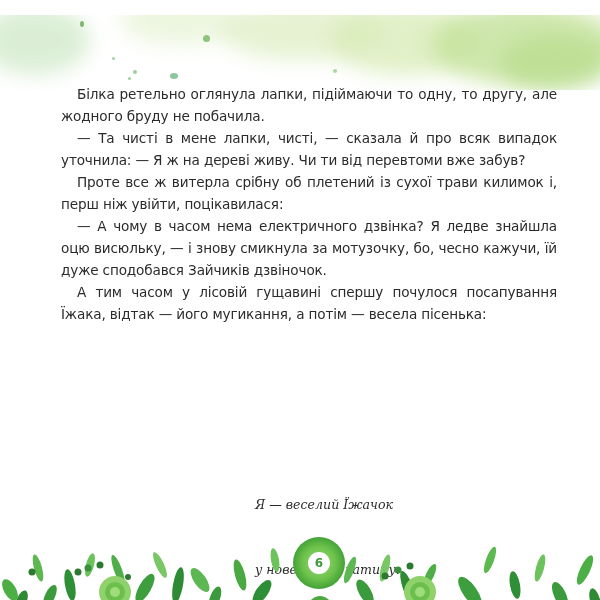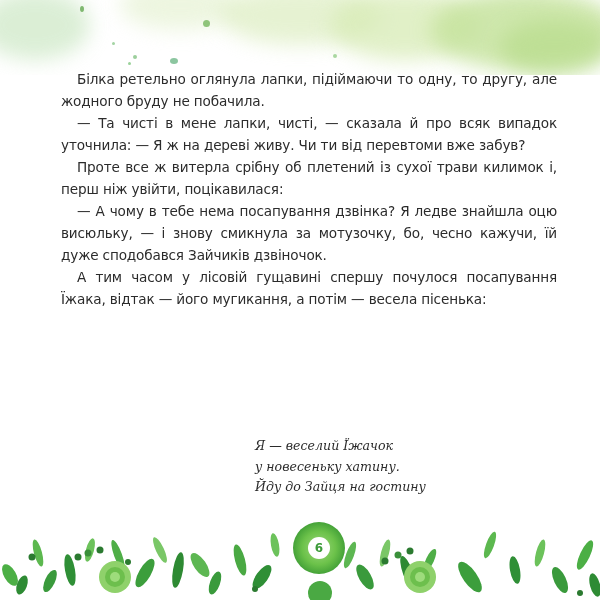--- a/index.html
+++ b/index.html
@@ -1,30 +1,30 @@
 <!DOCTYPE html>
 <html><head>
 <meta charset="utf-8">
 <style>
   html, body { margin:0; padding:0; }
   body { width:600px; height:600px; overflow:hidden; background:#ffffff; position:relative; font-family:"DejaVu Sans", sans-serif; }
-  .page { position:absolute; left:0; top:0; width:600px; height:548px; background:#fff; }
+  .page { position:absolute; left:0; top:15px; width:600px; height:548px; background:#fff; }
 
   
   .wash { position:absolute; left:0; top:0; width:600px; height:75px; overflow:hidden; }
   .blob { position:absolute; border-radius:50%; filter:blur(10px); }
   .spot { position:absolute; border-radius:50%; }
 
   
   .text { position:absolute; left:61px; top:68px; width:496px; color:#2b2b2b; font-size:13.6px; line-height:22px; letter-spacing:-0.15px; }
   .text p { margin:0; text-align:justify; text-align-last:left; hyphens:manual; }
   .text p.ind { text-indent:16px; }
 
   .poem { position:absolute; left:255px; top:436px; color:#2b2b2b; font-family:"DejaVu Serif", serif; font-style:italic; font-size:12.6px; line-height:20.5px; }
-  .poem div { white-space:nowrap; }
+  .poem div { white-space:nowrap;margin-top:44px; }
 
   
   .foliage { position:absolute; left:0; top:515px; width:600px; height:85px; }
 
   .pagenum-wrap { position:absolute; left:293px; top:522px; width:52px; height:52px; }
   .pagenum-flower { position:absolute; left:0; top:0; width:52px; height:52px; border-radius:50%;
     background:radial-gradient(circle at 50% 50%, #9fd77e 0%, #6cc24a 45%, #3e9d35 75%, #2f8a2c 100%); }
   .pagenum-disk { position:absolute; left:15px; top:15px; width:22px; height:22px; border-radius:50%; background:#fff; }
   .pagenum { position:absolute; left:15px; top:15px; width:22px; height:22px; line-height:22px; text-align:center; color:#3d9b3a; font-weight:bold; font-size:12px; font-family:"DejaVu Sans", sans-serif; }
 </style>
@@ -46,21 +46,21 @@
     <div class="spot" style="left:112px;top:42px;width:3px;height:3px;background:#a3d4a3"></div>
     <div class="spot" style="left:128px;top:62px;width:3px;height:3px;background:#9ad29a"></div>
     <div class="spot" style="left:80px;top:6px;width:4px;height:6px;background:#7fb870"></div>
     <div class="spot" style="left:333px;top:54px;width:4px;height:4px;background:#a9d7a0"></div>
   </div>
 
   <div class="text">
     <p class="ind">Білка ретельно оглянула лапки, підіймаючи то одну, то другу, але жодного бру­ду не побачила.</p>
     <p class="ind">— Та чисті в мене лапки, чисті, — сказала й про всяк випадок уточнила: — Я ж на дереві живу. Чи ти від перевтоми вже забув?</p>
     <p class="ind">Проте все ж витерла срібну об плетений із сухої трави килимок і, перш ніж уві­йти, поцікавилася:</p>
-    <p class="ind">— А чому в тебе нема посапування дзвінка? Я ледве знайшла оцю висюль­ку, — і знову смикнула за мотузочку, бо, чесно кажучи, їй дуже сподобався Зайчи­ків дзвіночок.</p>
+    <p class="ind">— А чому в часом нема електричного дзвінка? Я ледве знайшла оцю висюль­ку, — і знову смикнула за мотузочку, бо, чесно кажучи, їй дуже сподобався Зайчи­ків дзвіночок.</p>
     <p class="ind">А тим часом у лісовій гущавині спершу почулося посапування Їжака, відтак — його мугикання, а потім — весела пісенька:</p>
   </div>
 
   <div class="poem">
     <div>Я — веселий Їжачок</div>
     <div>у новесеньку хатину.</div>
     <div>Йду до Зайця на гостину</div>
   </div>
 
   <svg class="foliage" viewBox="0 0 600 85" width="600" height="85">

